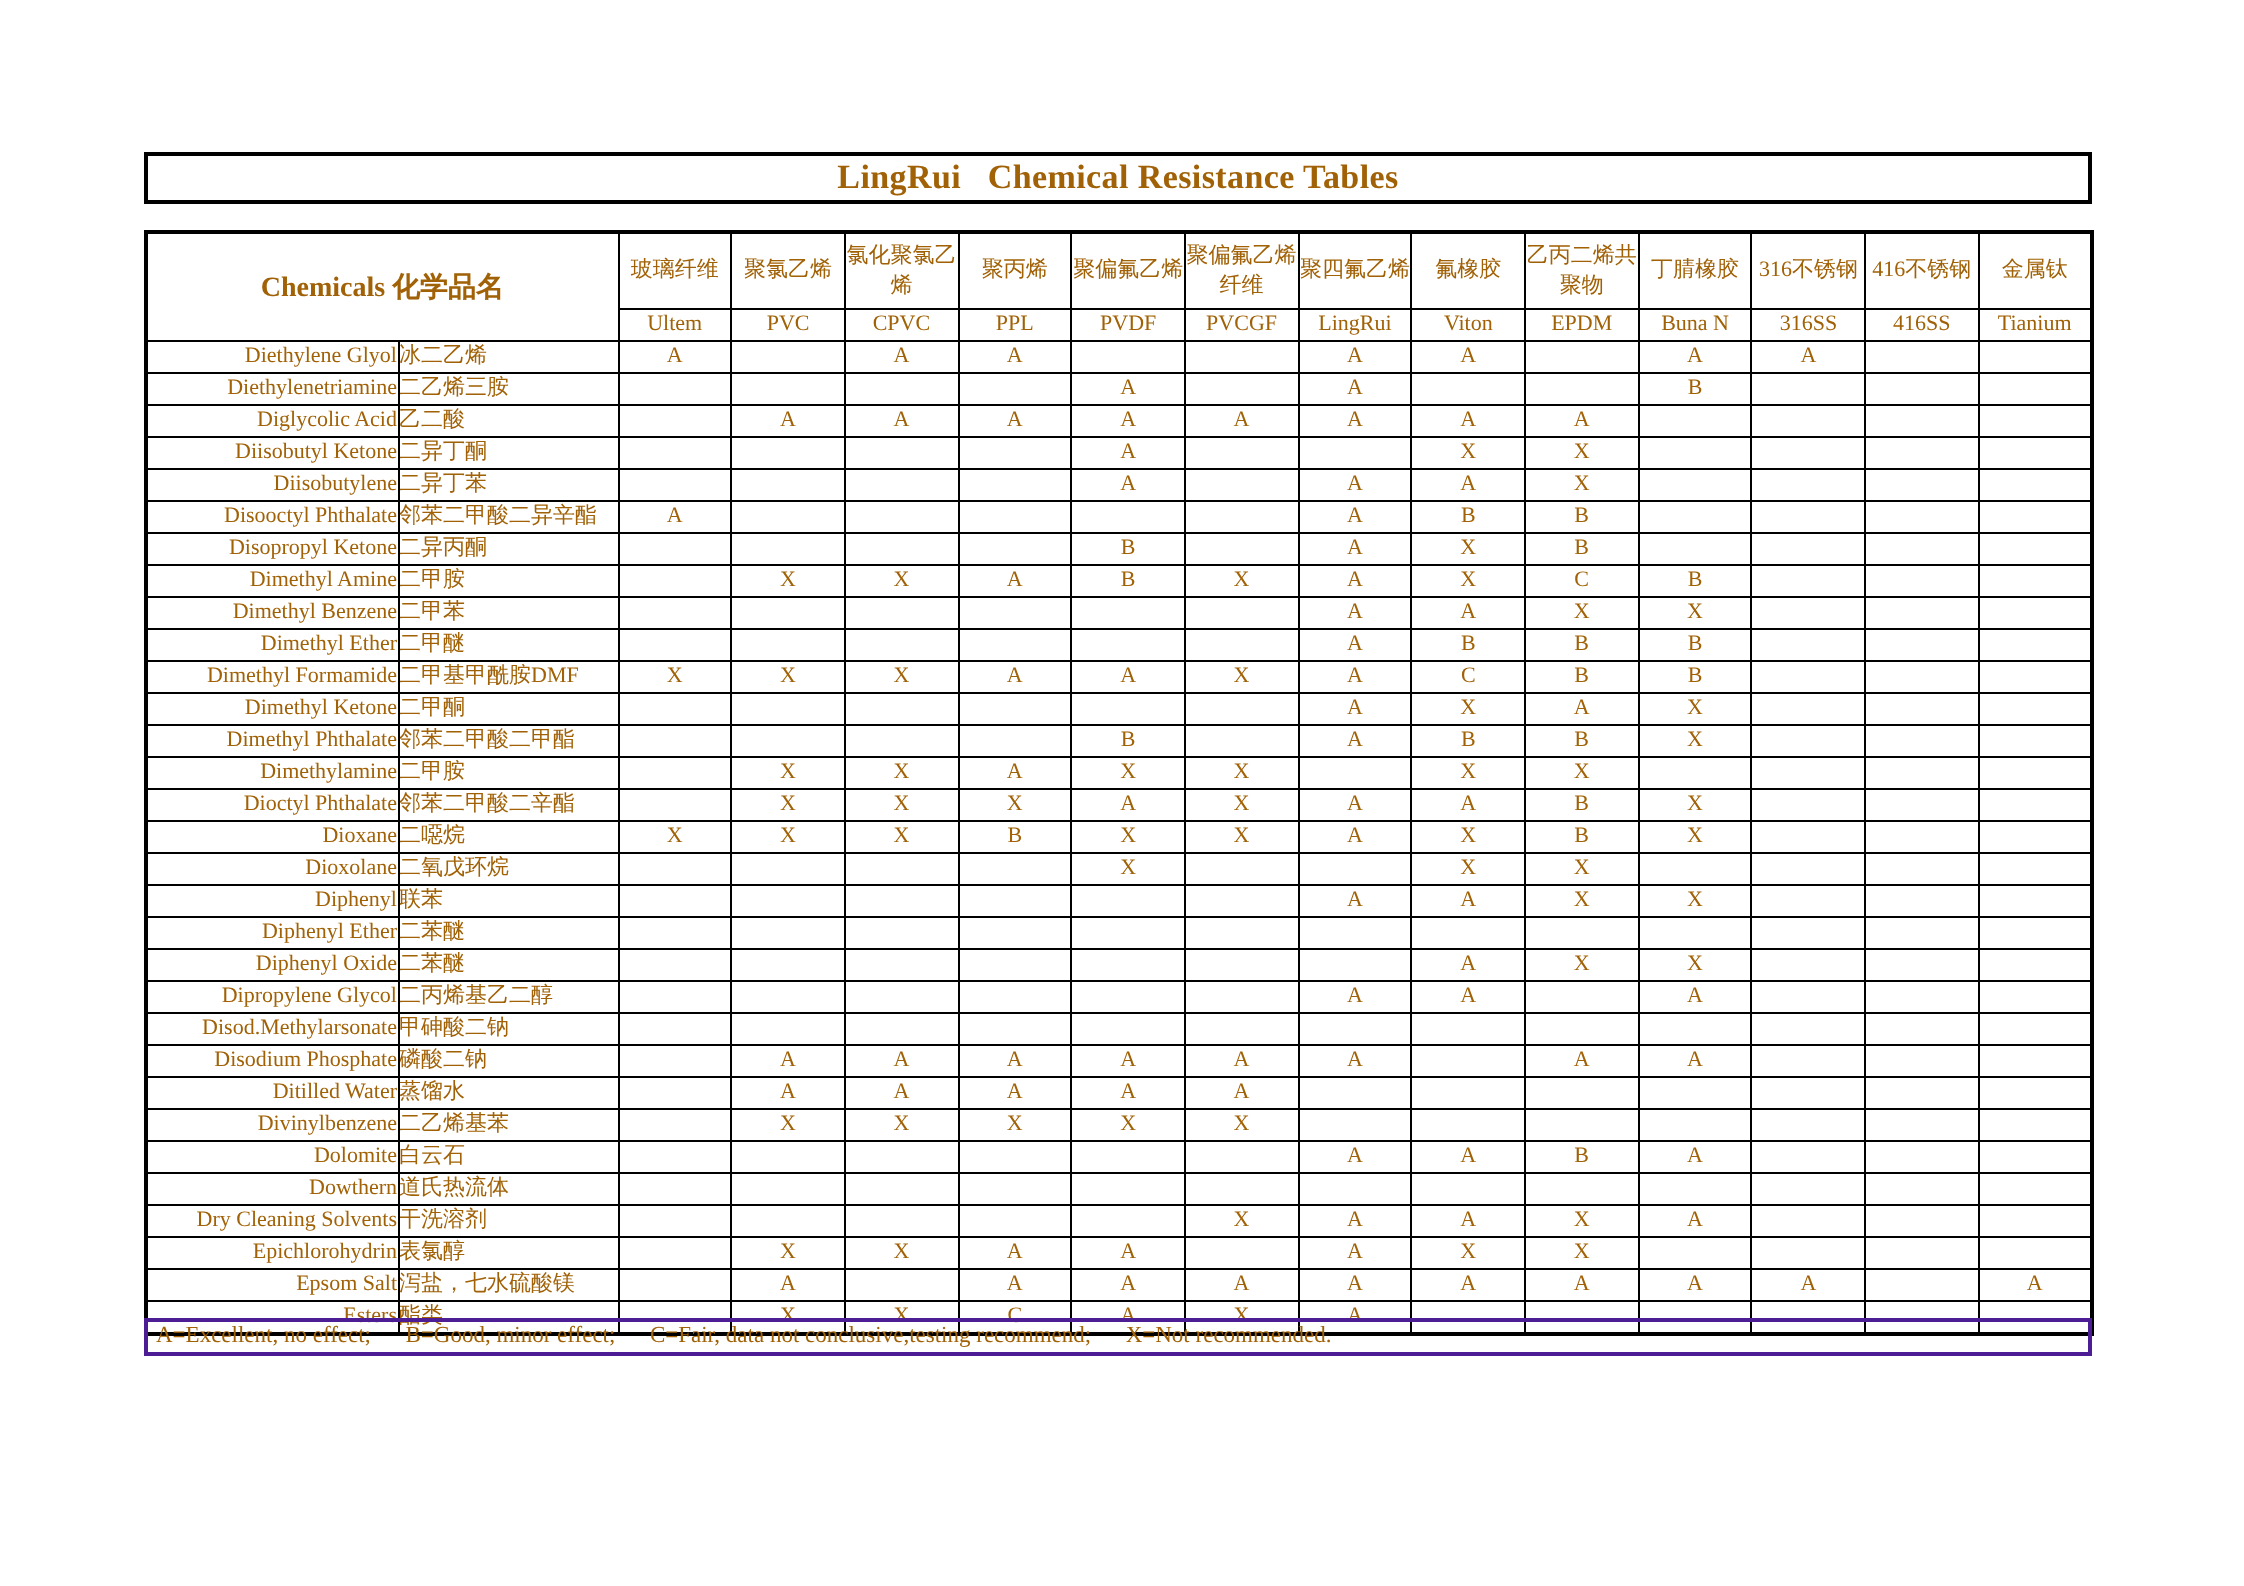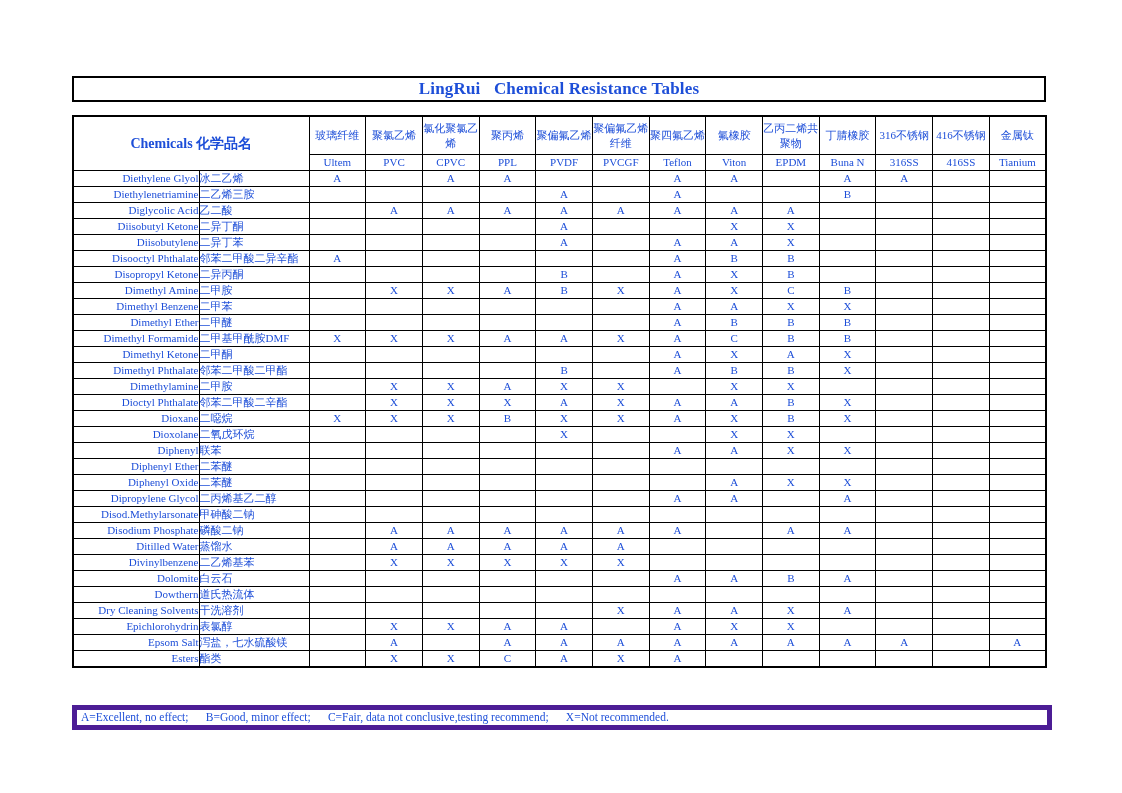--- a/index.html
+++ b/index.html
@@ -1,18 +1,18 @@
 <!DOCTYPE html>
 <html><head>
 <meta charset="utf-8">
 <style>
   html,body { margin:0; padding:0; background:#ffffff; }
   .page {
     position:relative; width:1122px; height:793px; background:#ffffff;
-    font-family:"Liberation Serif","DejaVu Serif",serif; color:#1d4ed8;
+    font-family:"Liberation Serif","DejaVu Serif",serif; color:#a16207;
   }
   .title-box {
     position:absolute; left:72px; top:76px; width:970px; height:22px;
     border:2px solid #000; text-align:center;
   }
   .title-text {
     font-weight:bold; font-size:17px; line-height:22px; white-space:pre;
     letter-spacing:0.2px;
   }
   table.main-table {
@@ -40,22 +40,22 @@
     text-align:right;
   }
   td.chem-cn {
     font-size:11px; padding-left:3px; white-space:nowrap; line-height:15px;
   }
   td.chem-cn span { }
   td.val {
     font-size:11px; text-align:center; line-height:15px;
   }
   .footer-box {
-    position:absolute; left:72px; top:705px; width:970px;
-    border:5px solid #4c1d95;
+    position:absolute; left:72px; top:659px; width:970px;
+    border:2px solid #4c1d95;
   }
   .footer-row {
     height:15px; line-height:15px; font-size:11.5px; padding-left:4px;
     white-space:pre; overflow:hidden;
   }
   .footer-row + .footer-row { border-top:2px solid #000; }
 </style>
 </head>
 <body>
 
@@ -100,21 +100,21 @@
           <th class="cn-head">416不锈钢</th>
           <th class="cn-head">金属钛</th>
         </tr>
         <tr>
           <th class="en-head">Ultem</th>
           <th class="en-head">PVC</th>
           <th class="en-head">CPVC</th>
           <th class="en-head">PPL</th>
           <th class="en-head">PVDF</th>
           <th class="en-head">PVCGF</th>
-          <th class="en-head">Teflon</th>
+          <th class="en-head">LingRui</th>
           <th class="en-head">Viton</th>
           <th class="en-head">EPDM</th>
           <th class="en-head">Buna N</th>
           <th class="en-head">316SS</th>
           <th class="en-head">416SS</th>
           <th class="en-head">Tianium</th>
         </tr>
       </thead>
     <tbody>
         <tr>

